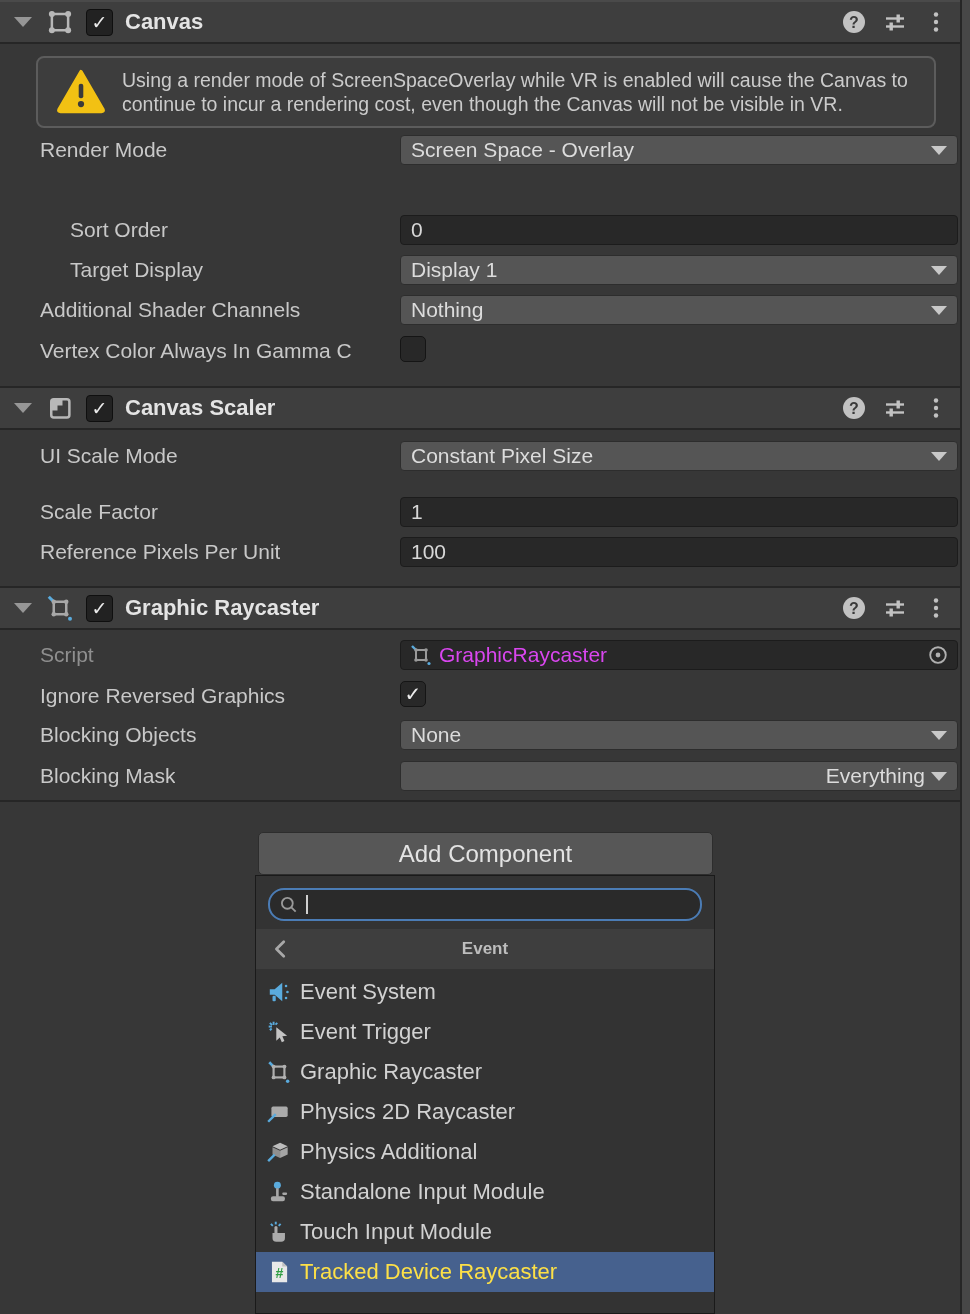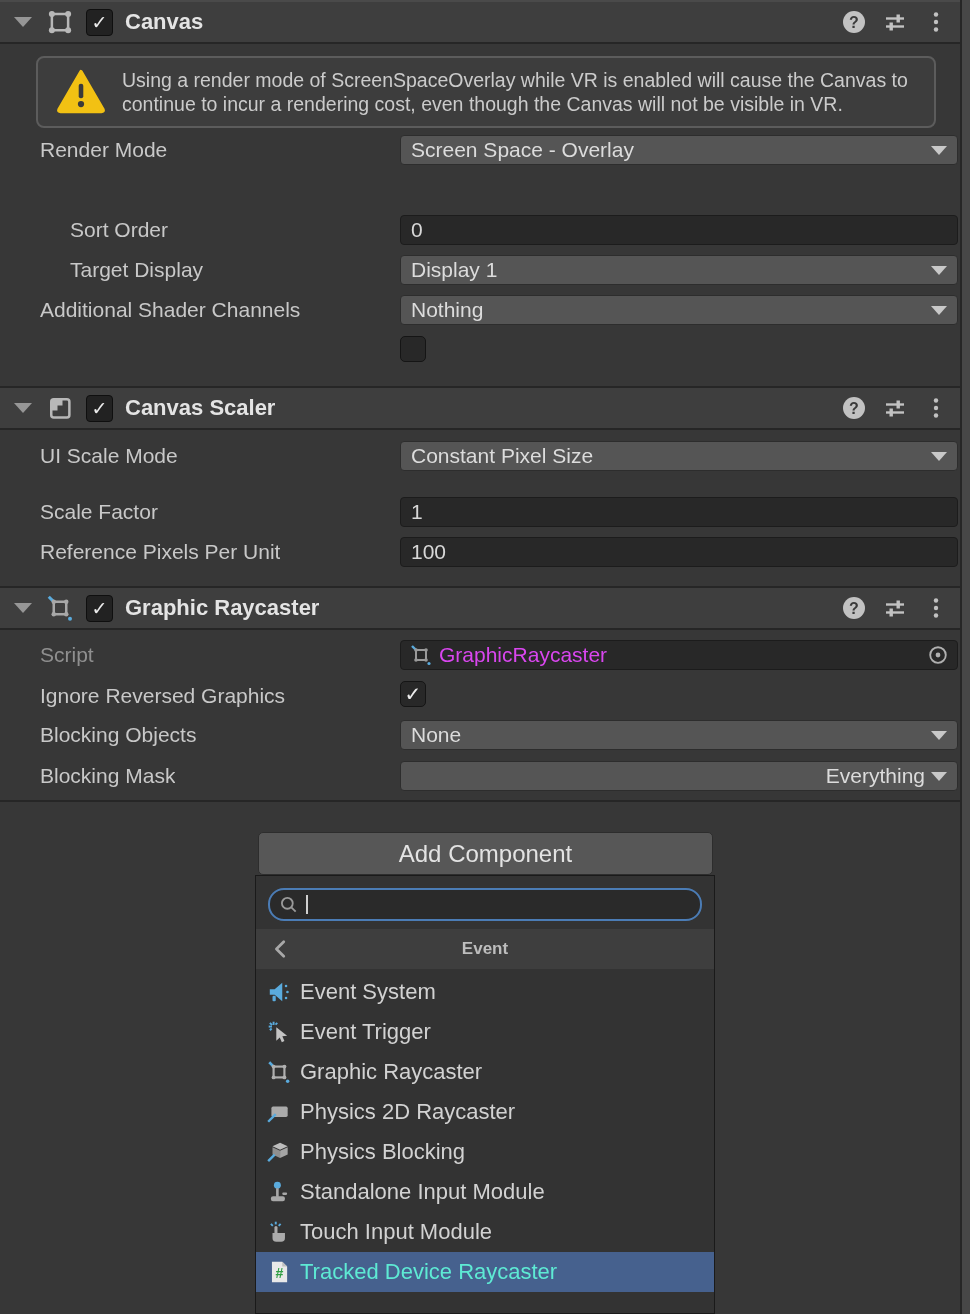--- a/index.html
+++ b/index.html
@@ -75,21 +75,21 @@
   .cat-header{position:absolute;left:0;top:53px;width:458px;height:40px;background:#3e3e3e;
     display:flex;align-items:center;}
   .cat-back{margin-left:14px;width:22px;height:22px;}
   .cat-title{position:absolute;left:0;width:100%;text-align:center;font-size:17px;font-weight:bold;
     color:#bdbdbd;}
   .ac-list{position:absolute;left:0;top:96px;width:458px;}
   .ac-item{height:40px;display:flex;align-items:center;padding-left:10px;}
   .ac-item svg{width:26px;height:26px;flex:0 0 auto;}
   .ac-item .ac-label{margin-left:8px;font-size:22px;color:#d2d2d2;white-space:nowrap;}
   .ac-item.selected{background:#46618e;}
-  .ac-item.selected .ac-label{color:#5eead4;}
+  .ac-item.selected .ac-label{color:#fde047;}
 </style>
 </head>
 <body>
 
 <div class="inspector">
 
   <div class="comp-header first" style="top:0;">
     <span class="foldout"></span>
     <svg class="comp-icon" viewBox="0 0 24 24">
       <rect x="5.5" y="5.5" width="13" height="13" rx="2" fill="none" stroke="#b8b8b8" stroke-width="2"></rect>
@@ -156,20 +156,21 @@
 
   <div class="row" style="top:295px;">
     <span class="label">Additional Shader Channels</span>
     <div class="control dropdown">
       <span class="dd-value">Nothing</span>
       <span class="dd-caret"></span>
     </div>
   </div>
 
   <div class="row" style="top:336px;">
+    <span class="label">Vertex Color Always In Gamma C</span>
     <span class="control checkbox" style="width:26px;" data-checked="false">
       
     </span>
   </div>
 
   <div class="comp-header" style="top:386px;">
     <span class="foldout"></span>
     <svg class="comp-icon" viewBox="0 0 24 24">
       <rect x="5" y="5" width="14.5" height="14.5" rx="2" fill="none" stroke="#b8b8b8" stroke-width="2"></rect>
       <path d="M5 5 h9 v5 h-4 v4 h-5 z" fill="#b8b8b8"></path>
@@ -363,21 +364,21 @@
         <span class="ac-label">Physics 2D Raycaster</span>
       </div>
 
       <div class="ac-item">
         <svg viewBox="0 0 24 24">
           <path d="M13 3.5 l7 3.2 -7 3.2 -7 -3.2 z" fill="#bdbdbd"></path>
           <path d="M6 7.6 v6.8 l7 3.2 v-6.8 z" fill="#8f8f8f"></path>
           <path d="M20 7.6 v6.8 l-7 3.2 v-6.8 z" fill="#a5a5a5"></path>
           <line x1="2" y1="20.5" x2="8" y2="14.5" stroke="#5aabdd" stroke-width="2.2"></line>
         </svg>
-        <span class="ac-label">Physics Blocking</span>
+        <span class="ac-label">Physics Additional</span>
       </div>
 
       <div class="ac-item">
         <svg viewBox="0 0 24 24">
           <circle cx="10.5" cy="5.8" r="3.2" fill="#5aabdd"></circle>
           <rect x="9.3" y="8.5" width="2.4" height="8" fill="#a8a8a8"></rect>
           <rect x="4.5" y="16" width="13" height="4.5" rx="2" fill="#a8a8a8"></rect>
           <rect x="15" y="12.5" width="4.5" height="2.2" rx="1" fill="#a8a8a8"></rect>
         </svg>
         <span class="ac-label">Standalone Input Module</span>

